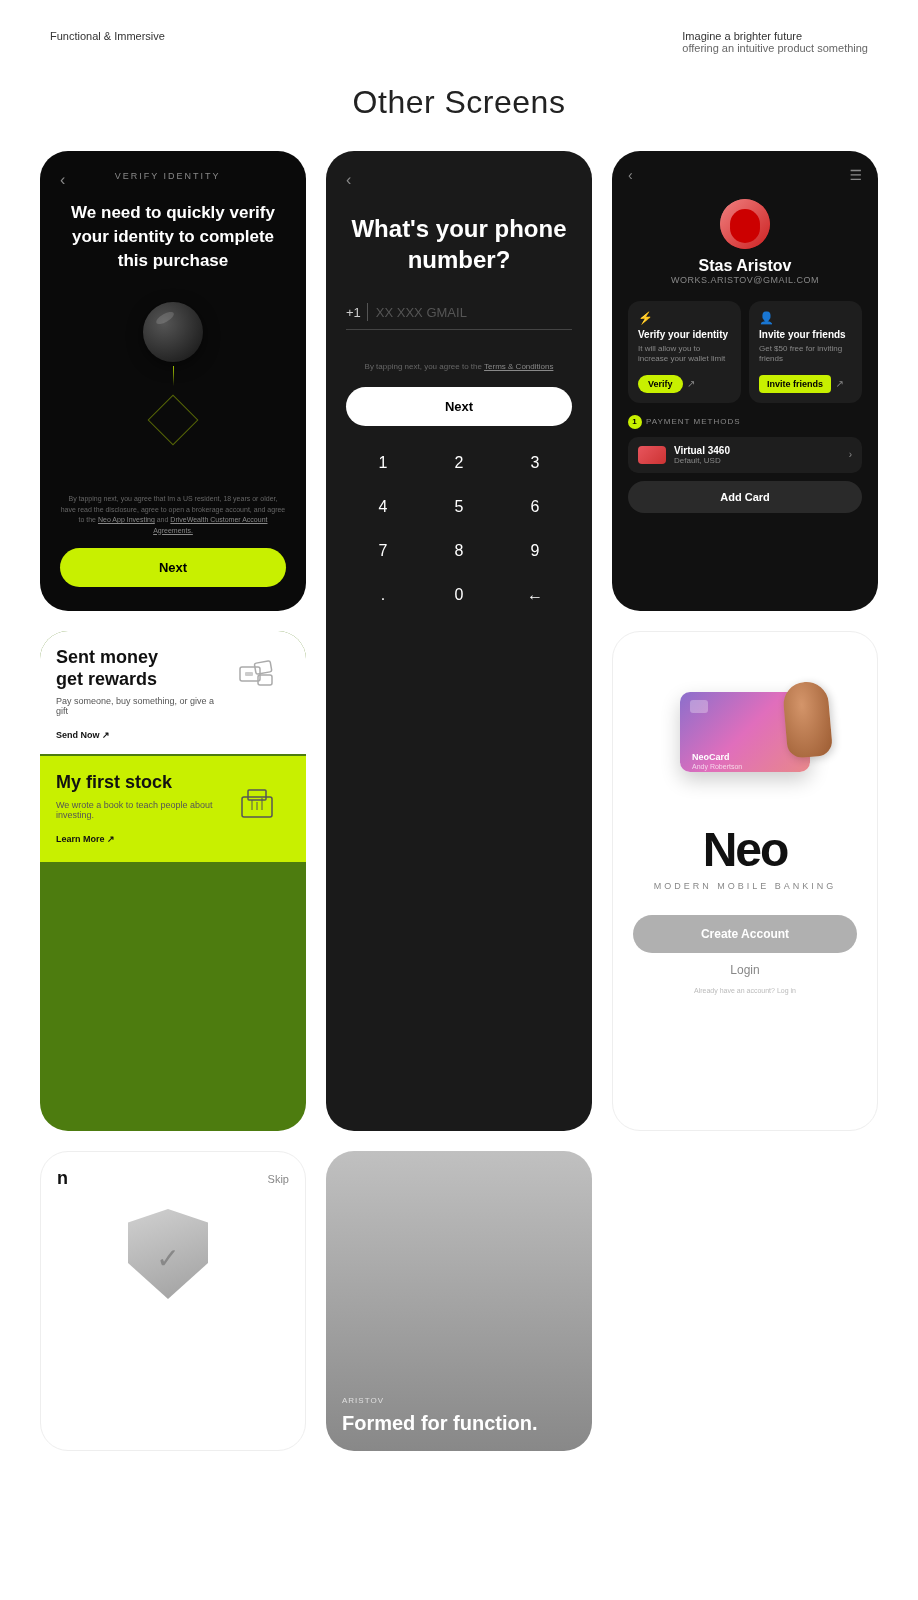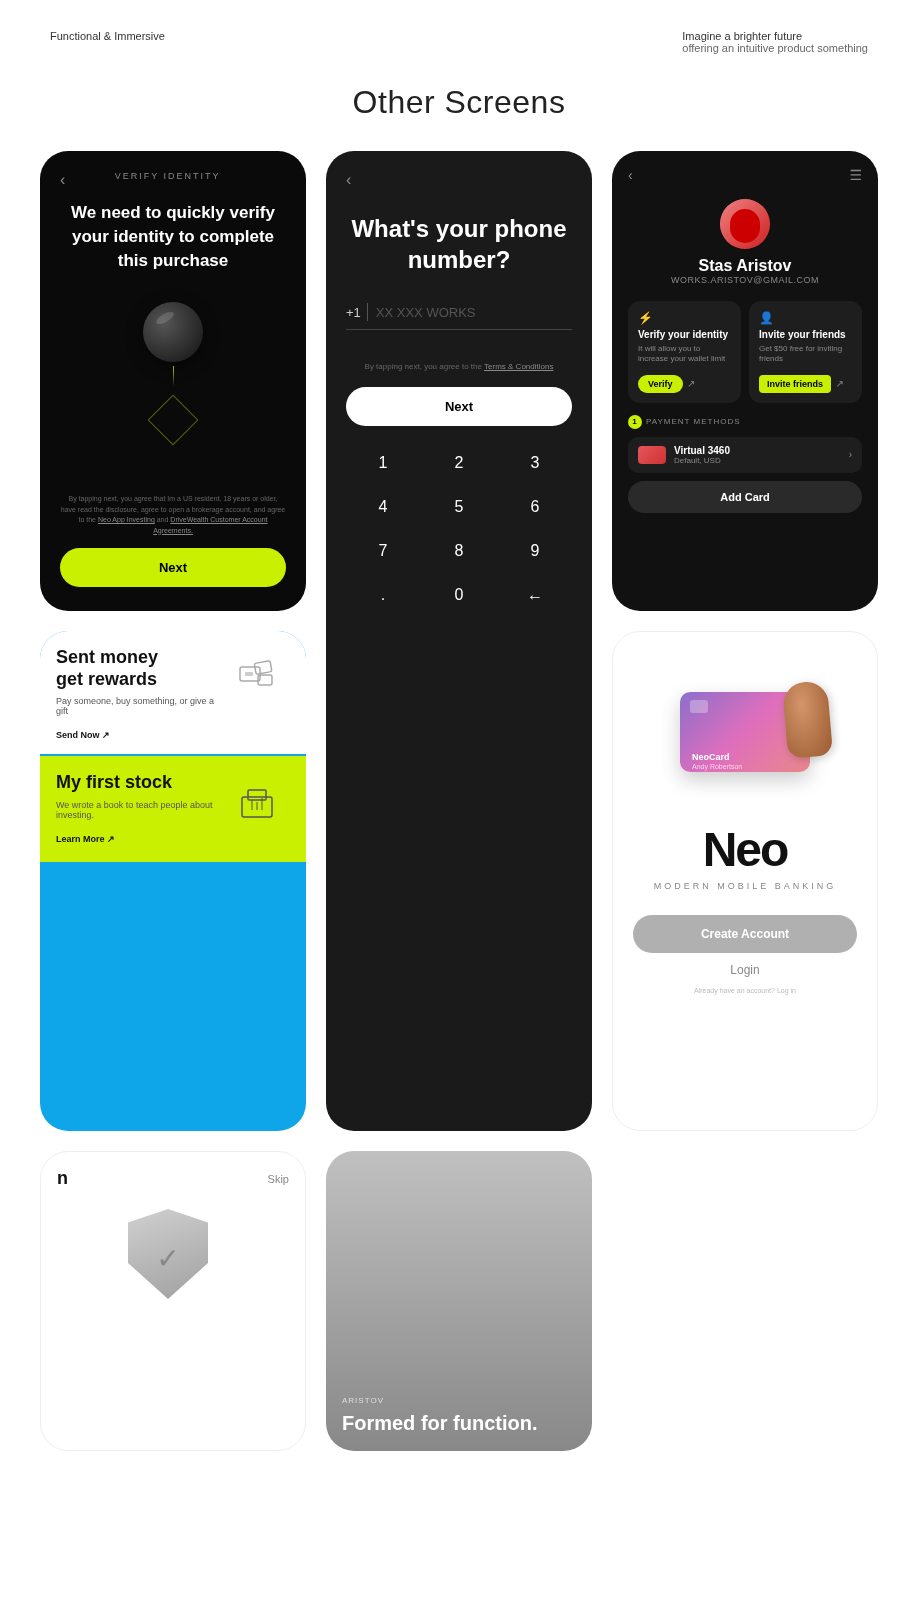--- a/index.html
+++ b/index.html
@@ -304,21 +304,21 @@
       padding: 10px;
       font-size: 11px;
       font-weight: 600;
       width: 100%;
       cursor: pointer;
       text-align: center;
     }
 
     
     .screen-rewards {
-      background: #0ea5e9;
+      background: #4d7c0f;
       min-height: 500px;
       border-radius: 28px;
       overflow: hidden;
     }
     .reward-card {
       padding: 16px 16px 12px 16px;
       background: white;
       margin-bottom: 2px;
     }
     .reward-card .reward-title {
@@ -506,21 +506,21 @@
     </div>
     <button class="btn-next-yellow">Next</button>
   </div>
 
   <div class="phone screen-phone" style="grid-row: span 2;">
     <div class="nav-back">‹</div>
     <div class="main-text">What's your phone number?</div>
     <div class="phone-input-row">
       <span class="phone-country">+1</span>
       <div class="phone-divider"></div>
-      <span class="phone-placeholder">XX XXX WORKS</span>
+      <span class="phone-placeholder">XX XXX GMAIL</span>
     </div>
     <div class="terms-text">
       By tapping next, you agree to the <a>Terms &amp; Conditions</a>
     </div>
     <button class="btn-next-white">Next</button>
     <div class="numpad">
       <div class="numpad-key">1</div>
       <div class="numpad-key">2</div>
       <div class="numpad-key">3</div>
       <div class="numpad-key">4</div>

